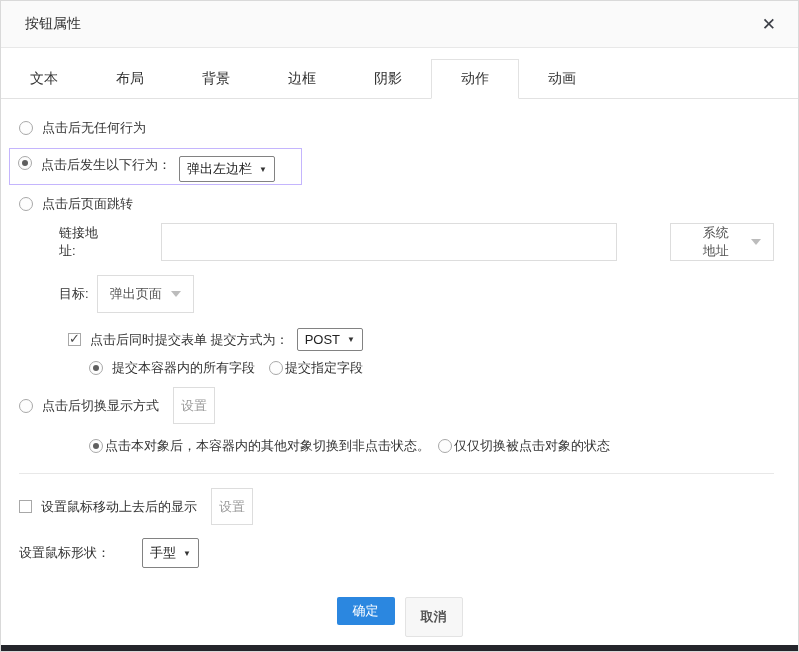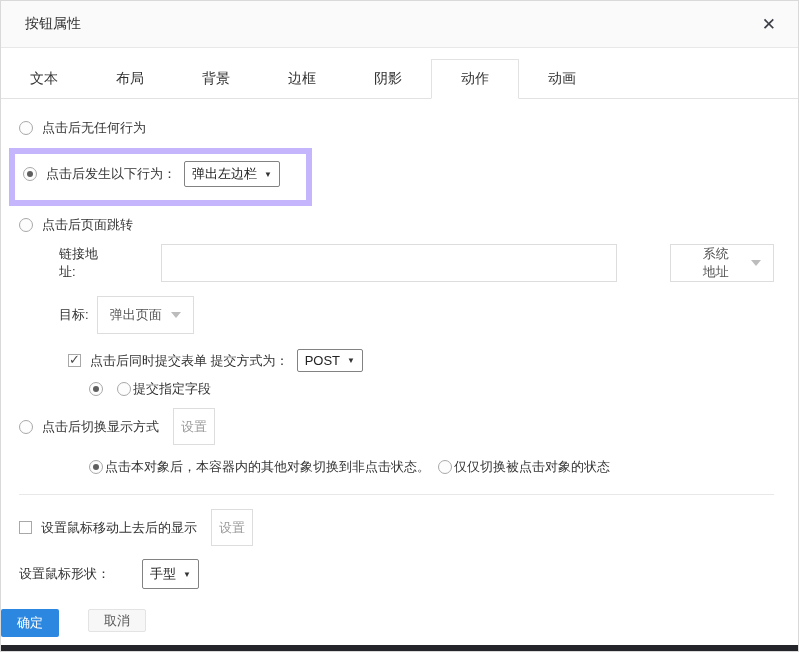--- a/index.html
+++ b/index.html
@@ -113,48 +113,49 @@
   .set-btn {
     width: 42px; height: 37px;
     border: 1px solid #ddd; background: #fff;
     color: #9b9b9b; font-size: 13px;
     display: inline-flex; align-items: center; justify-content: center;
     cursor: pointer;
   }
 
   
   .highlight-box {
-    display: inline-flex; align-items: center;
-    border: 6px solid #c4b5fd;
-    padding: 7px 26px 13px 8px;
+    display: inline-flex; 
+    border: 1px solid #c4b5fd;
+    padding: 7px 26px 2px 8px;
     margin-left: -10px;
   }
 
   .divider { border: none; border-top: 1px solid #e8e8e8; margin: 18px 0 0 0; }
 
   
   .footer {
     position: absolute; left: 0; right: 0; bottom: 14px;
-    display: flex; justify-content: flex-start; gap: 29px;
+    display: flex; justify-content: center; gap: 10px;
   }
   .btn-ok {
     width: 58px; height: 28px;
     background: #2b87e0; color: #fff;
     border: none; border-radius: 2px;
     font-size: 13px;
     display: flex; align-items: center; justify-content: center;
     cursor: pointer;
   }
   .btn-cancel {
-    width: 58px; height: 23px;
+    width: 58px; height: 40px;
     background: #f7f7f7; color: #555;
     border: 1px solid #e3e3e3; border-radius: 2px;
     font-size: 13px;
     display: flex; align-items: center; justify-content: center;
     cursor: pointer;
+    font-weight: bold;
   }
 
   .bottom-bar {
     position: absolute; left: 0; right: 0; bottom: 0;
     height: 6px; background: #24252b;
   }
 
   
   .r-no-action   { margin-top: 20px; }
   .r-behavior    { margin-top: 11px; }
@@ -237,20 +238,21 @@
       <span class="checkbox checked"></span>
       <span class="radio-label">点击后同时提交表单 提交方式为：</span>
       <span class="native-select gap8">
         <span>POST</span>
         <span class="nsel-arrow">▼</span>
       </span>
     </div>
 
     <div class="row r-fields">
       <span class="radio checked"></span>
+      <span class="radio-label">提交本容器内的所有字段</span>
       <span class="radio gap14"></span>
       <span class="radio-label tight-label">提交指定字段</span>
     </div>
 
     <div class="row r-toggle">
       <span class="radio"></span>
       <span class="radio-label">点击后切换显示方式</span>
       <span class="set-btn gap14">设置</span>
     </div>
 

